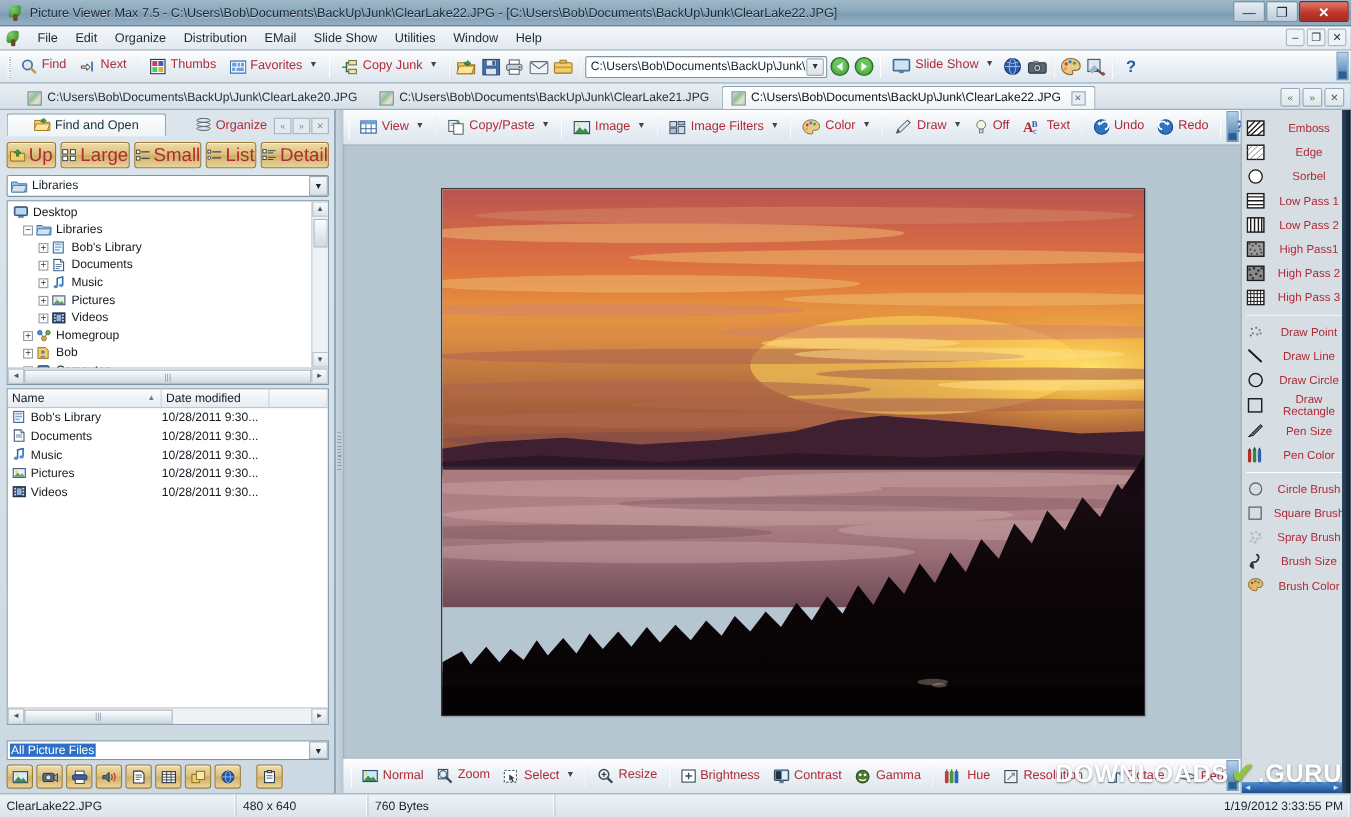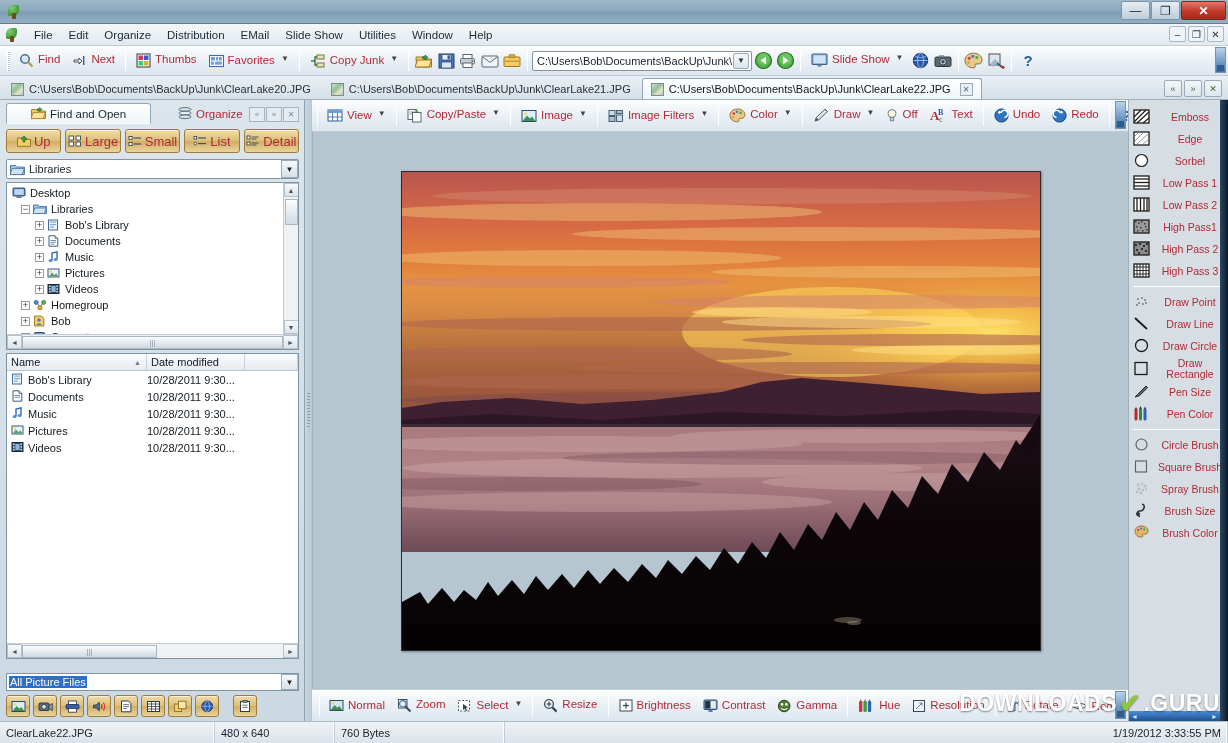--- a/index.html
+++ b/index.html
@@ -132,21 +132,21 @@
     content:''; position:absolute; left:1px; bottom:1px; width:7px;height:6px;
     background:#2f5d8c;
   }
 
   
   .doctabs {
     height: 24px; flex:0 0 24px;
     background: linear-gradient(180deg,#e9eff4,#d6e0e8);
     display:flex; align-items:flex-end;
     border-bottom:1px solid #9fb0bd;
-    padding-left: 2px; gap:2px;
+    padding-left: 16px; gap:2px;
     position:relative;
   }
   .dtab {
     height: 21px; display:flex; align-items:center; gap:5px;
     padding: 0 8px; font-size:11px; color:#2a2f33;
     border:1px solid transparent; border-bottom:none;
     border-radius: 3px 3px 0 0;
     white-space:nowrap;
   }
   .dtab .thumb {
@@ -199,21 +199,21 @@
   .lp-tabnav .tn{
     width:16px;height:15px;border:1px solid #a6b4bf;background:#e3ebf1;
     display:flex;align-items:center;justify-content:center;font-size:8px;color:#7e8c97;
   }
 
   .lp-btnrow { display:flex; gap:4px; margin:5px 0 6px; }
   .goldbtn {
     flex:1; height:24px; display:flex;align-items:center;justify-content:center;gap:3px;
     background: linear-gradient(180deg,#f0dca8 0%,#dcc07c 48%,#d0ae63 52%,#e8d49e 100%);
     border:1px solid #9c7c38; border-radius:3px;
-    color:#b02a37; font-size:13px; white-space:nowrap;
+    color:#b02a37; font-size:17px; white-space:nowrap;
     box-shadow: inset 0 1px 0 rgba(255,255,255,.6);
   }
   .goldbtn .gi { width:14px;height:13px;flex:0 0 14px; }
 
   .combo {
     height:20px; display:flex; align-items:center;
     border:1px solid #7f95a6; background:#fff; border-radius:2px;
     padding-left:3px; font-size:11px; color:#16212a; margin-bottom:3px;
   }
   .combo .ci { width:15px;height:13px;margin-right:4px; flex:0 0 15px;}
@@ -394,20 +394,21 @@
 </head>
 <body>
 
 <div class="app">
 
   <div class="titlebar">
     <div class="tb-icon">
       <div class="leaf"></div>
         <div class="trunk"></div>
     </div>
+    <div class="tb-text">Picture Viewer Max 7.5 - C:\Users\Bob\Documents\BackUp\Junk\ClearLake22.JPG - [C:\Users\Bob\Documents\BackUp\Junk\ClearLake22.JPG]</div>
     <div class="winbtns">
       <div class="winbtn">—</div>
       <div class="winbtn">❐</div>
       <div class="winbtn close">✕</div>
     </div>
   </div>
 
   <div class="menubar">
     <div class="m-icon">
       <div class="tb-icon" style="margin:0">

